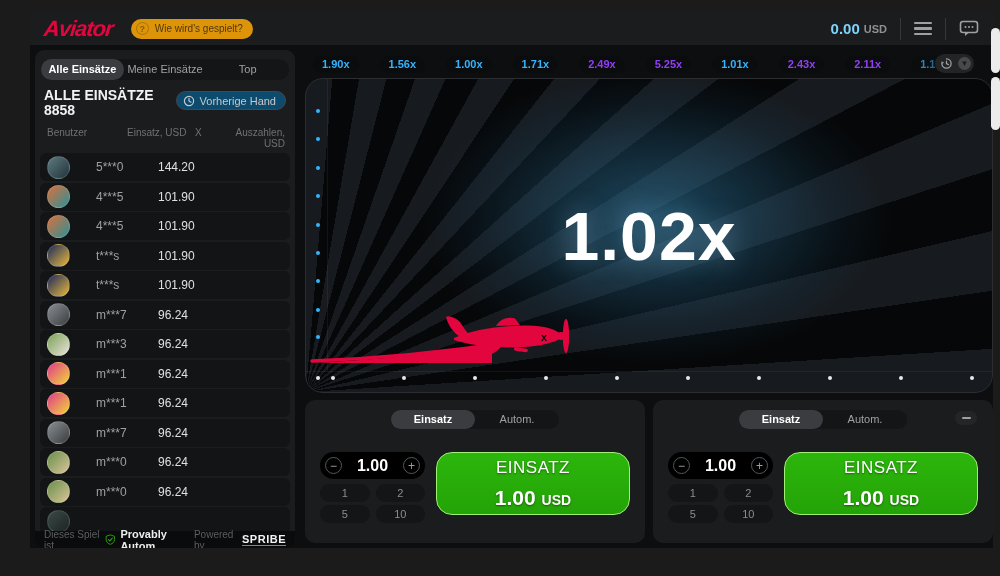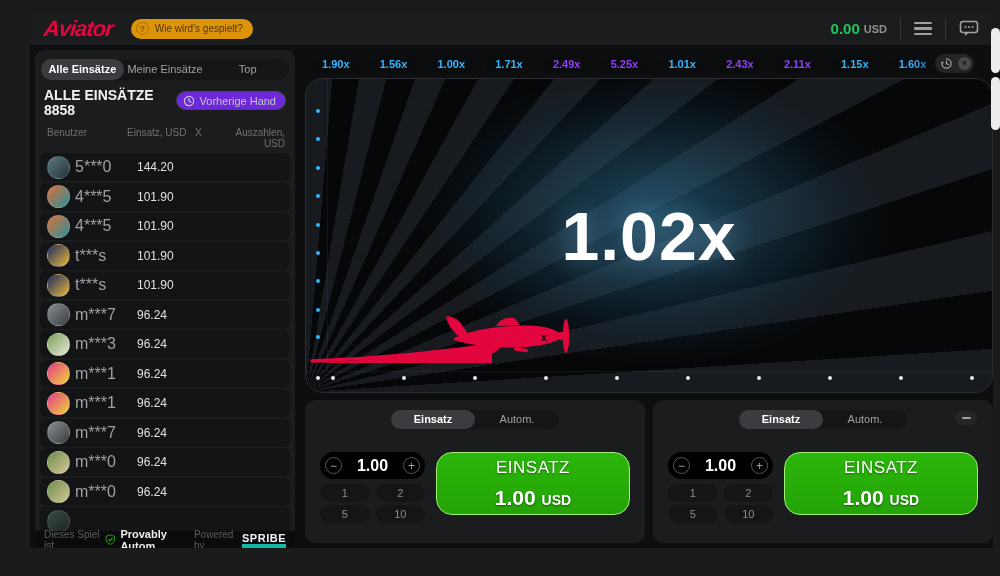--- a/index.html
+++ b/index.html
@@ -20,21 +20,21 @@
   .help-pill {
     margin-left:18px; height:20px; background:#dd9408; border-radius:11px;
     display:flex; align-items:center; gap:6px; padding:0 10px 0 5px; cursor:pointer;
   }
   .help-q {
     width:13px; height:13px; border:1px solid #aa7206; border-radius:50%;
     color:#8a5d05; font-size:9px; font-weight:bold; display:flex; align-items:center; justify-content:center;
   }
   .help-label { color:#50380a; font-size:10px; }
   .header-spacer { flex:1; }
-  .balance-amount { color:#22c55e; font-size:15px; font-weight:bold; }
+  .balance-amount { color:#7dd3fc; font-size:15px; font-weight:bold; }
   .balance-currency { color:#8e9092; font-size:11px; margin-left:4px; font-weight:bold; }
   .v-divider { width:1px; height:22px; background:#35373a; margin:0 13px; }
   .burger { display:flex; flex-direction:column; gap:3px; cursor:pointer; }
   .burger span { width:18px; height:2.5px; background:#9ea0a3; border-radius:1px; }
   .chat-btn { cursor:pointer; display:flex; }
 
   
   .sidebar {
     position:absolute; left:35px; top:50px; width:260px; height:498px;
     background:#1b1c1d; border-radius:9px; overflow:hidden; display:flex; flex-direction:column;
@@ -42,50 +42,50 @@
   .side-tabs {
     margin:9px 6px 0 6px; height:21px; background:#141516; border-radius:11px;
     display:flex; align-items:center; flex:0 0 auto;
   }
   .side-tab { flex:1; text-align:center; font-size:11px; color:#9ea0a3; height:21px; line-height:21px; cursor:pointer; border-radius:11px; }
   .side-tab.active { background:#3a3c40; color:#fff; font-weight:bold; }
   .side-head { display:flex; justify-content:space-between; align-items:flex-start; padding:8px 9px 0 9px; flex:0 0 auto; }
   .side-title { color:#f2f3f4; font-size:14px; font-weight:bold; line-height:15px; }
   .side-count { color:#f2f3f4; font-size:14px; font-weight:bold; line-height:15px; }
   .prev-hand {
-    margin-top:3px; height:19px; border:1px solid #46484c; background:#6d28d9; border-radius:12px;
+    margin-top:3px; height:19px; border:1px solid #46484c; background:#0c4a6e; border-radius:12px;
     display:flex; align-items:center; gap:5px; padding:0 9px 0 6px; cursor:pointer;
   }
   .prev-hand span { color:#c7c8ca; font-size:11px; }
   .cols { display:flex; padding:9px 10px 4px 12px; font-size:10px; color:#6f7174; flex:0 0 auto; }
   .col-user { width:80px; }
   .col-bet { width:68px; }
   .col-x { width:26px; }
   .col-payout { flex:1; text-align:right; }
   .bets-list { flex:1; overflow:hidden; padding:0 5px; }
   .bet-row {
     height:28px; margin-bottom:1.5px; background:#131415; border-radius:6px;
     display:flex; align-items:center; padding:0 7px;
   }
   .avatar { width:23px; height:23px; border-radius:50%; flex:0 0 auto; border:1px solid rgba(255,255,255,.12); }
-  .bet-user { width:62px; margin-left:5px; color:#9ea0a3; font-size:16px; }
+  .bet-user { width:62px; margin-left:26px; color:#9ea0a3; font-size:12px; }
   .bet-amt { width:70px; color:#dfe0e1; font-size:12px; }
   .side-footer {
     position:absolute; left:0; bottom:0; width:260px; height:17px; background:#0a0b0c;
     display:flex; align-items:center; padding:0 9px; gap:5px; z-index:3;
   }
   .pf-prefix { color:#5c5e60; font-size:10px; }
   .pf-label { color:#eceded; font-size:11px; font-weight:bold; }
   .pf-powered { color:#5c5e60; font-size:10px; margin-left:auto; }
-  .pf-brand { color:#f2f3f4; font-size:11px; font-weight:bold; letter-spacing:.5px; border-bottom:4px solid #14b8a6; line-height:12px; }
+  .pf-brand { color:#f2f3f4; font-size:11px; font-weight:bold; letter-spacing:.5px; border-bottom:1px solid #14b8a6; line-height:12px; }
 
   
   .history-row {
     position:absolute; left:305px; top:52px; width:688px; height:24px;
-    display:flex; align-items:center; gap:5px; padding-left:8px; overflow:hidden;justify-content:space-between;
+    display:flex; align-items:center; gap:21px; padding-left:8px; overflow:hidden;
   }
   .mult-pill {
     height:17px; padding:0 9px; background:#0b0c0e; border-radius:9px;
     font-size:11px; font-weight:bold; line-height:17px; cursor:pointer; flex:0 0 auto;
   }
   .mult-pill.blue { color:#34b4ff; }
   .mult-pill.purple { color:#913ef8; }
   .history-fade {
     position:absolute; right:0; top:50px; width:90px; height:28px;
     background:linear-gradient(90deg, rgba(13,14,15,0), #0d0e0f 55%); z-index:2;

